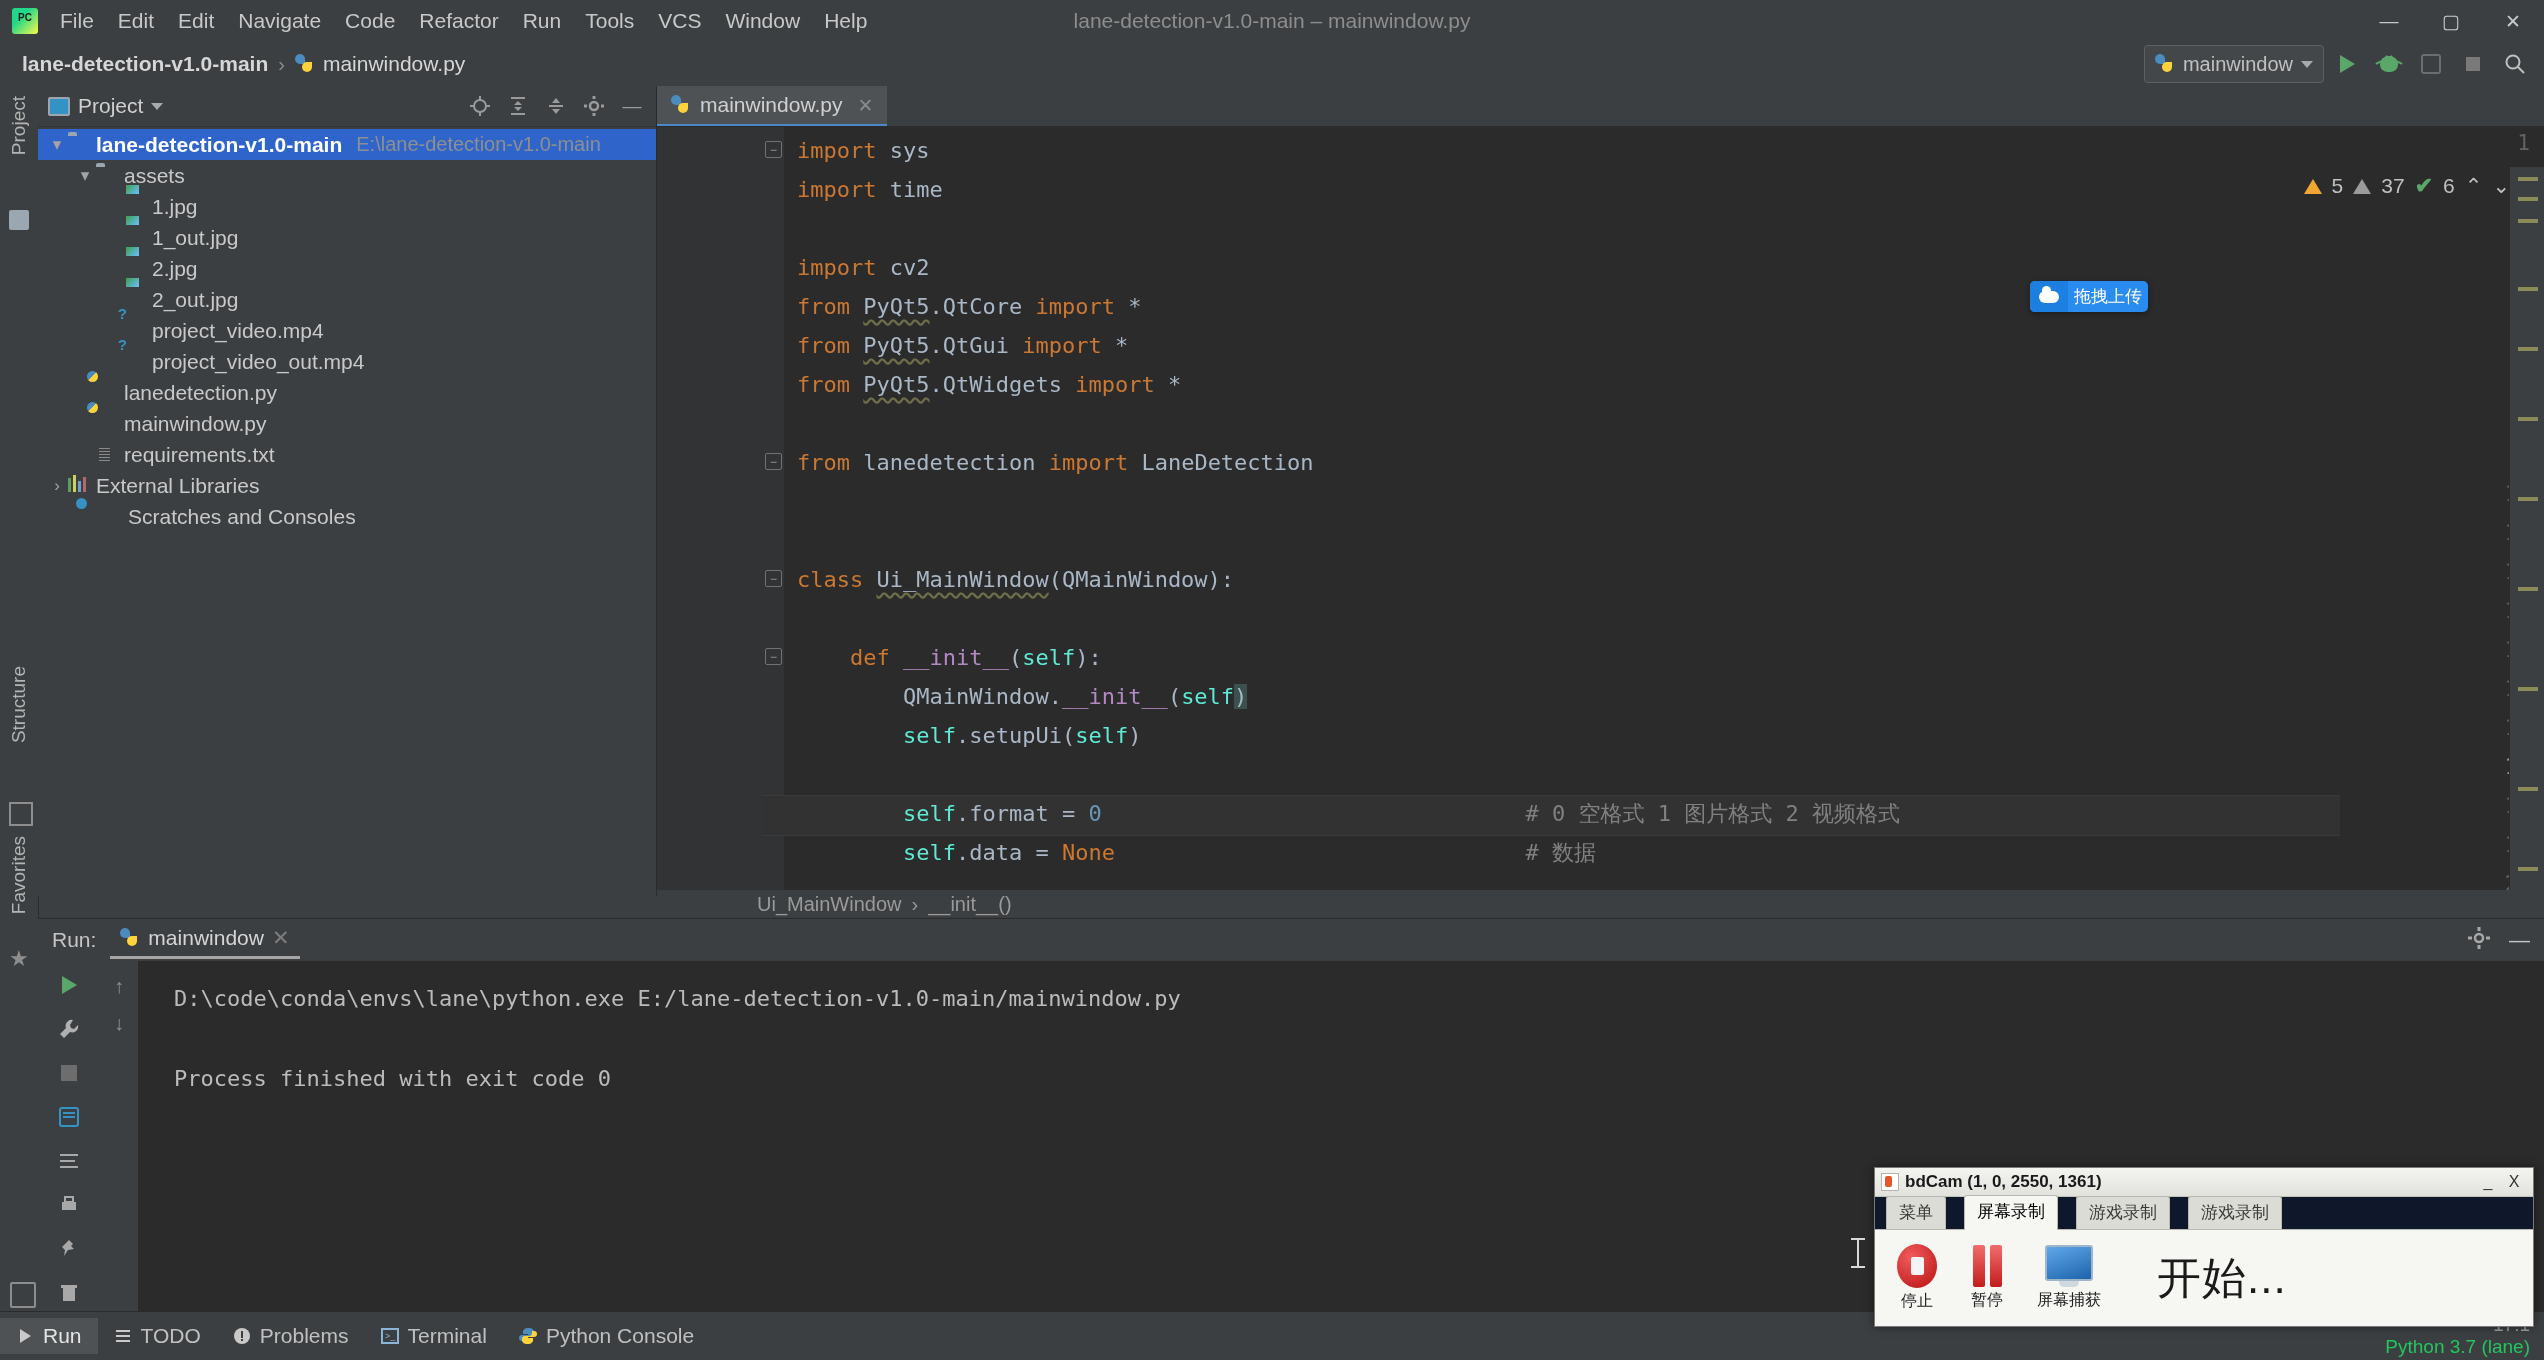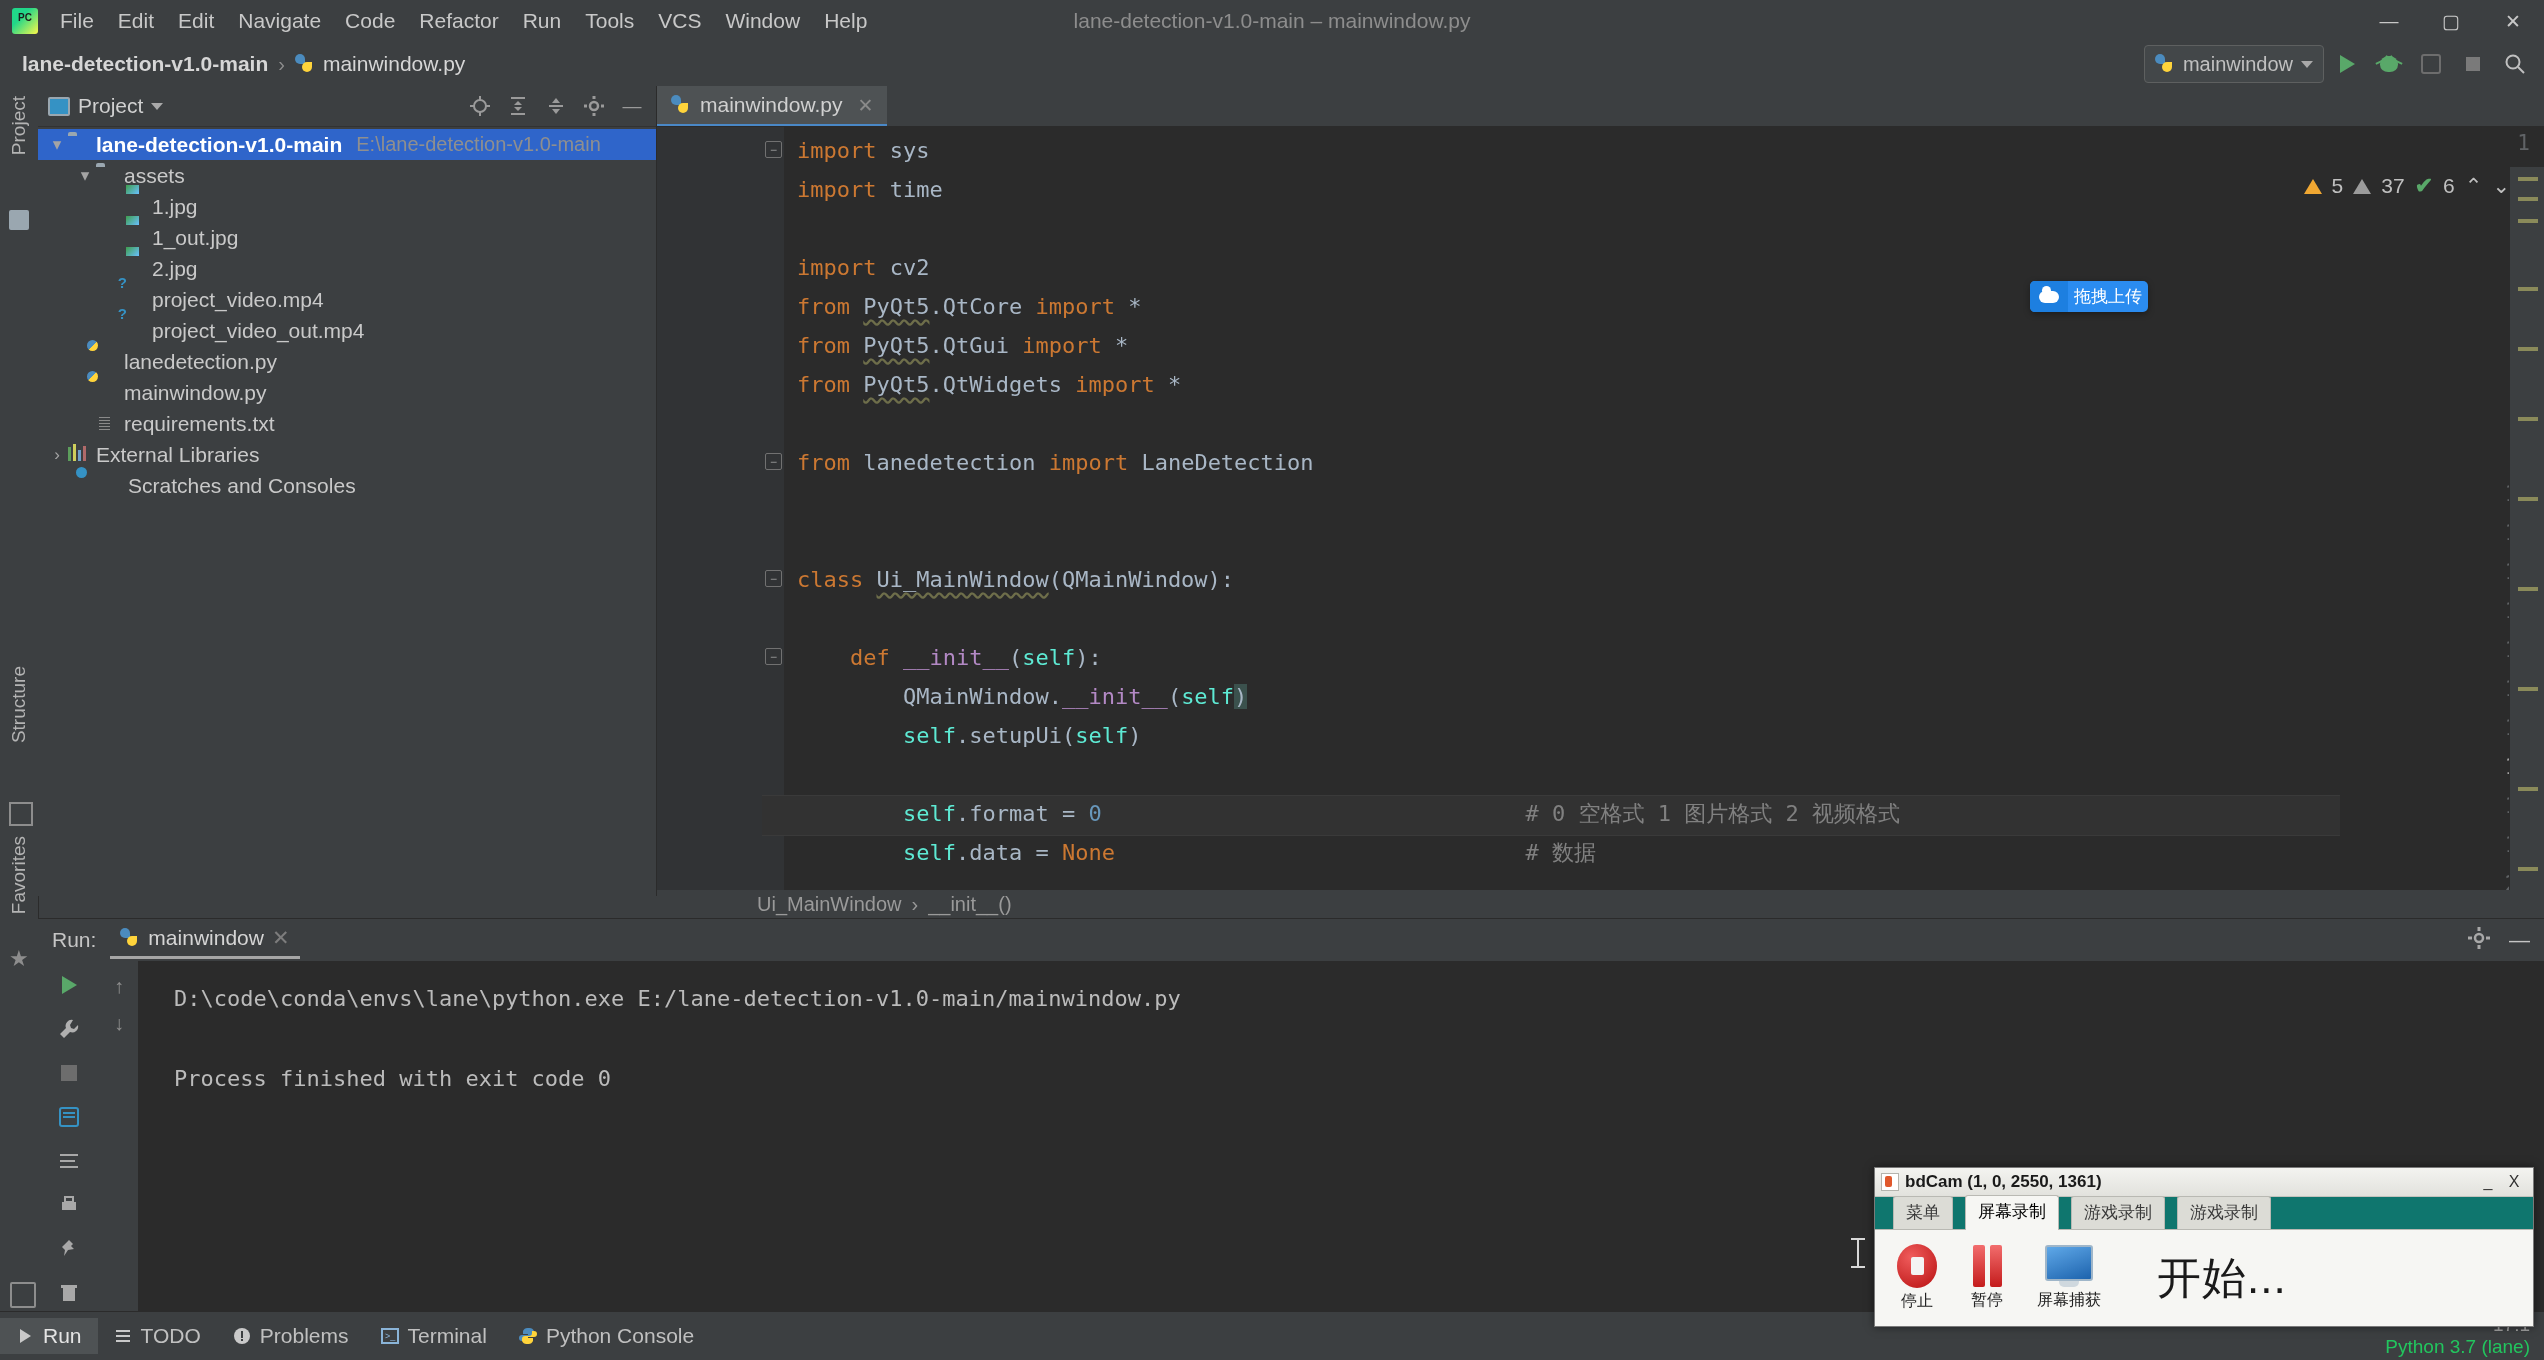--- a/index.html
+++ b/index.html
@@ -383,21 +383,21 @@
   }
   .bc-logo::after {
     content:""; position:absolute; left:3px; top:2px; width:7px; height:11px;
     background:#e0582c; border-radius:2px;
   }
   .bc-title-txt { font-size: 17px; color: #1a1a1a; font-weight: bold; }
   .bc-winbtns { margin-left: auto; display: flex; gap: 8px; padding-right: 4px; }
   .bc-wb { font-size: 16px; color: #333; width: 18px; text-align: center; }
   .bc-tabs {
     display: flex; align-items: flex-end; height: 32px;
-    padding-left: 18px; background: #0f766e; gap: 12px;
+    padding-left: 11px; background: #0f172a; gap: 18px;
     border-bottom: 1px solid #b9b9b3;
   }
   .bc-tab {
     padding: 4px 12px 5px 12px; font-size: 17px; color: #3a3a3a;
     background: #dcdcd6; border: 1px solid #b9b9b3; border-bottom: none;
     border-radius: 3px 3px 0 0;
   }
   .bc-tab.active {
     background: #f6f6f3; color: #000; padding-bottom: 7px; margin-bottom: -1px;
   }
@@ -580,20 +580,25 @@
           <span class="ic"><span class="ic-img"></span></span>
           <span class="tname">1_out.jpg</span>
         </div>
         <div class="trow" style="padding-left: 64px;">
           <span class="chev"></span>
           <span class="ic"><span class="ic-img"></span></span>
           <span class="tname">2.jpg</span>
         </div>
         <div class="trow" style="padding-left: 64px;">
           <span class="chev"></span>
+          <span class="ic"><span class="ic-img"></span></span>
+          <span class="tname">2_out.jpg</span>
+        </div>
+        <div class="trow" style="padding-left: 64px;">
+          <span class="chev"></span>
           <span class="ic"><span class="ic-vid"></span></span>
           <span class="tname">project_video.mp4</span>
         </div>
         <div class="trow" style="padding-left: 64px;">
           <span class="chev"></span>
           <span class="ic"><span class="ic-vid"></span></span>
           <span class="tname">project_video_out.mp4</span>
         </div>
         <div class="trow" style="padding-left: 36px;">
           <span class="chev"></span>

